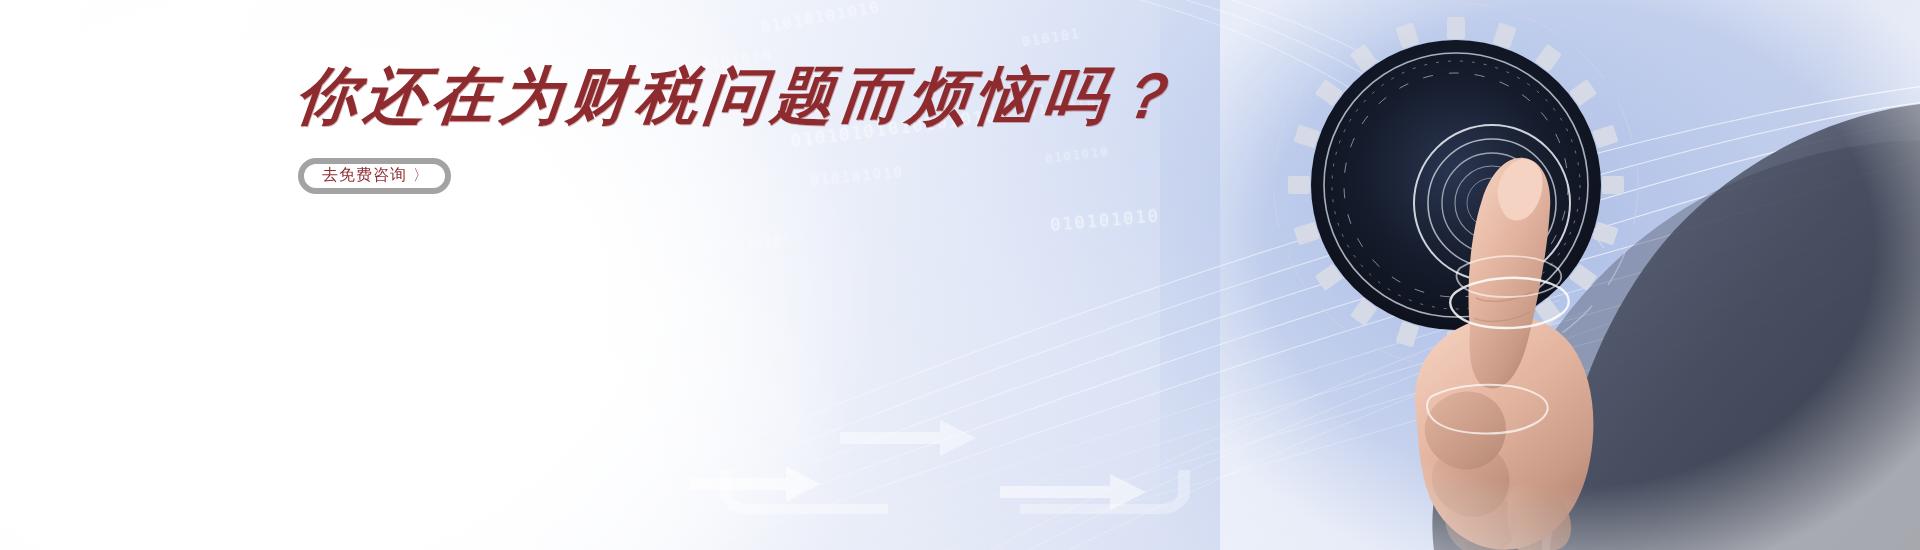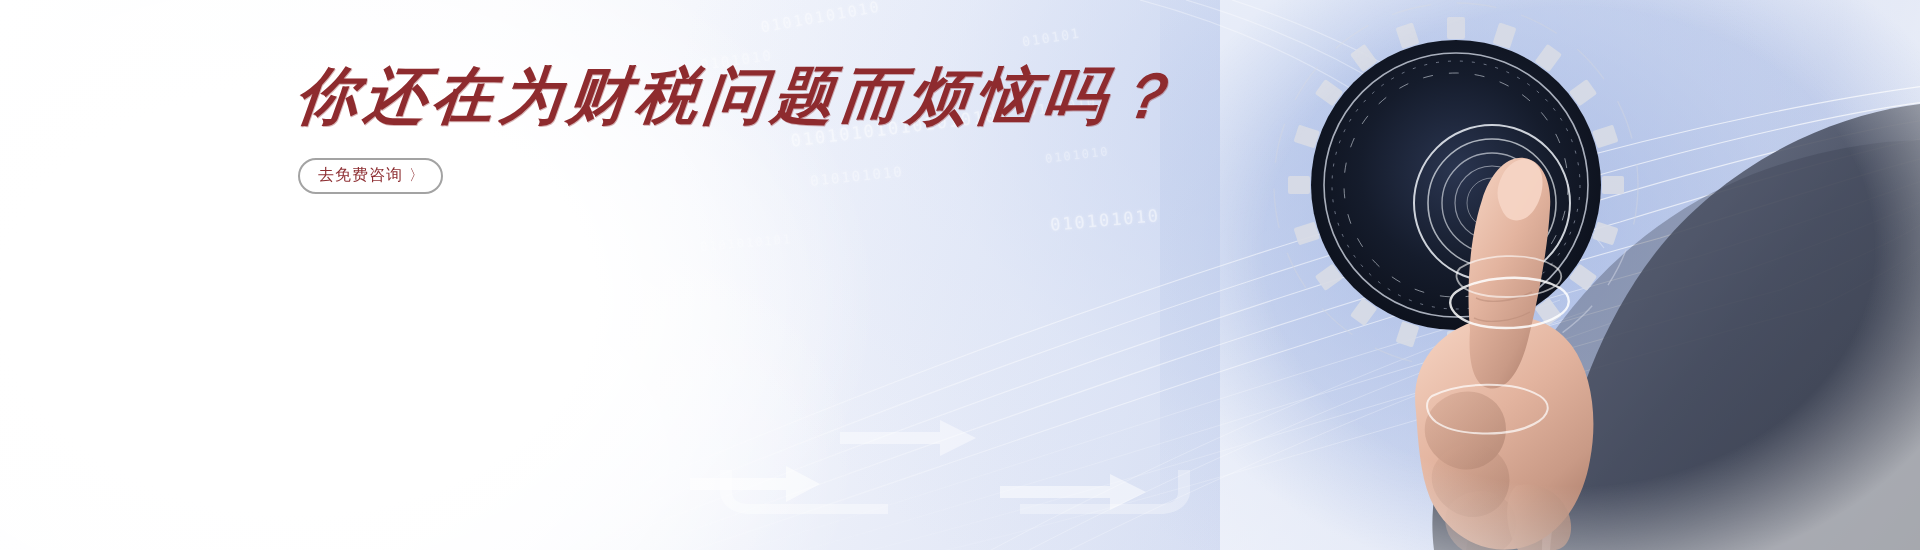--- a/index.html
+++ b/index.html
@@ -99,21 +99,21 @@
     letter-spacing:2px;
     white-space:nowrap;
   }
   .tagline .sep{color:#cb9358;padding:0 4px;font-weight:500;}
 
   .cta-row{margin-top:28px;margin-left:2px;}
   .cta{
     display:inline-flex;align-items:center;gap:6px;
     box-sizing:border-box;
     height:36px;padding:0 16px 0 18px;
-    border:2px solid #a3a3a3;
+    border:6px solid #a3a3a3;
     border-radius:20px;
     background:transparent;
     color:#8e2f33;
     font-family:"Liberation Sans","DejaVu Sans",sans-serif;
     font-size:16px;
     font-weight:500;
     letter-spacing:1px;
     cursor:pointer;
     white-space:nowrap;
   }

